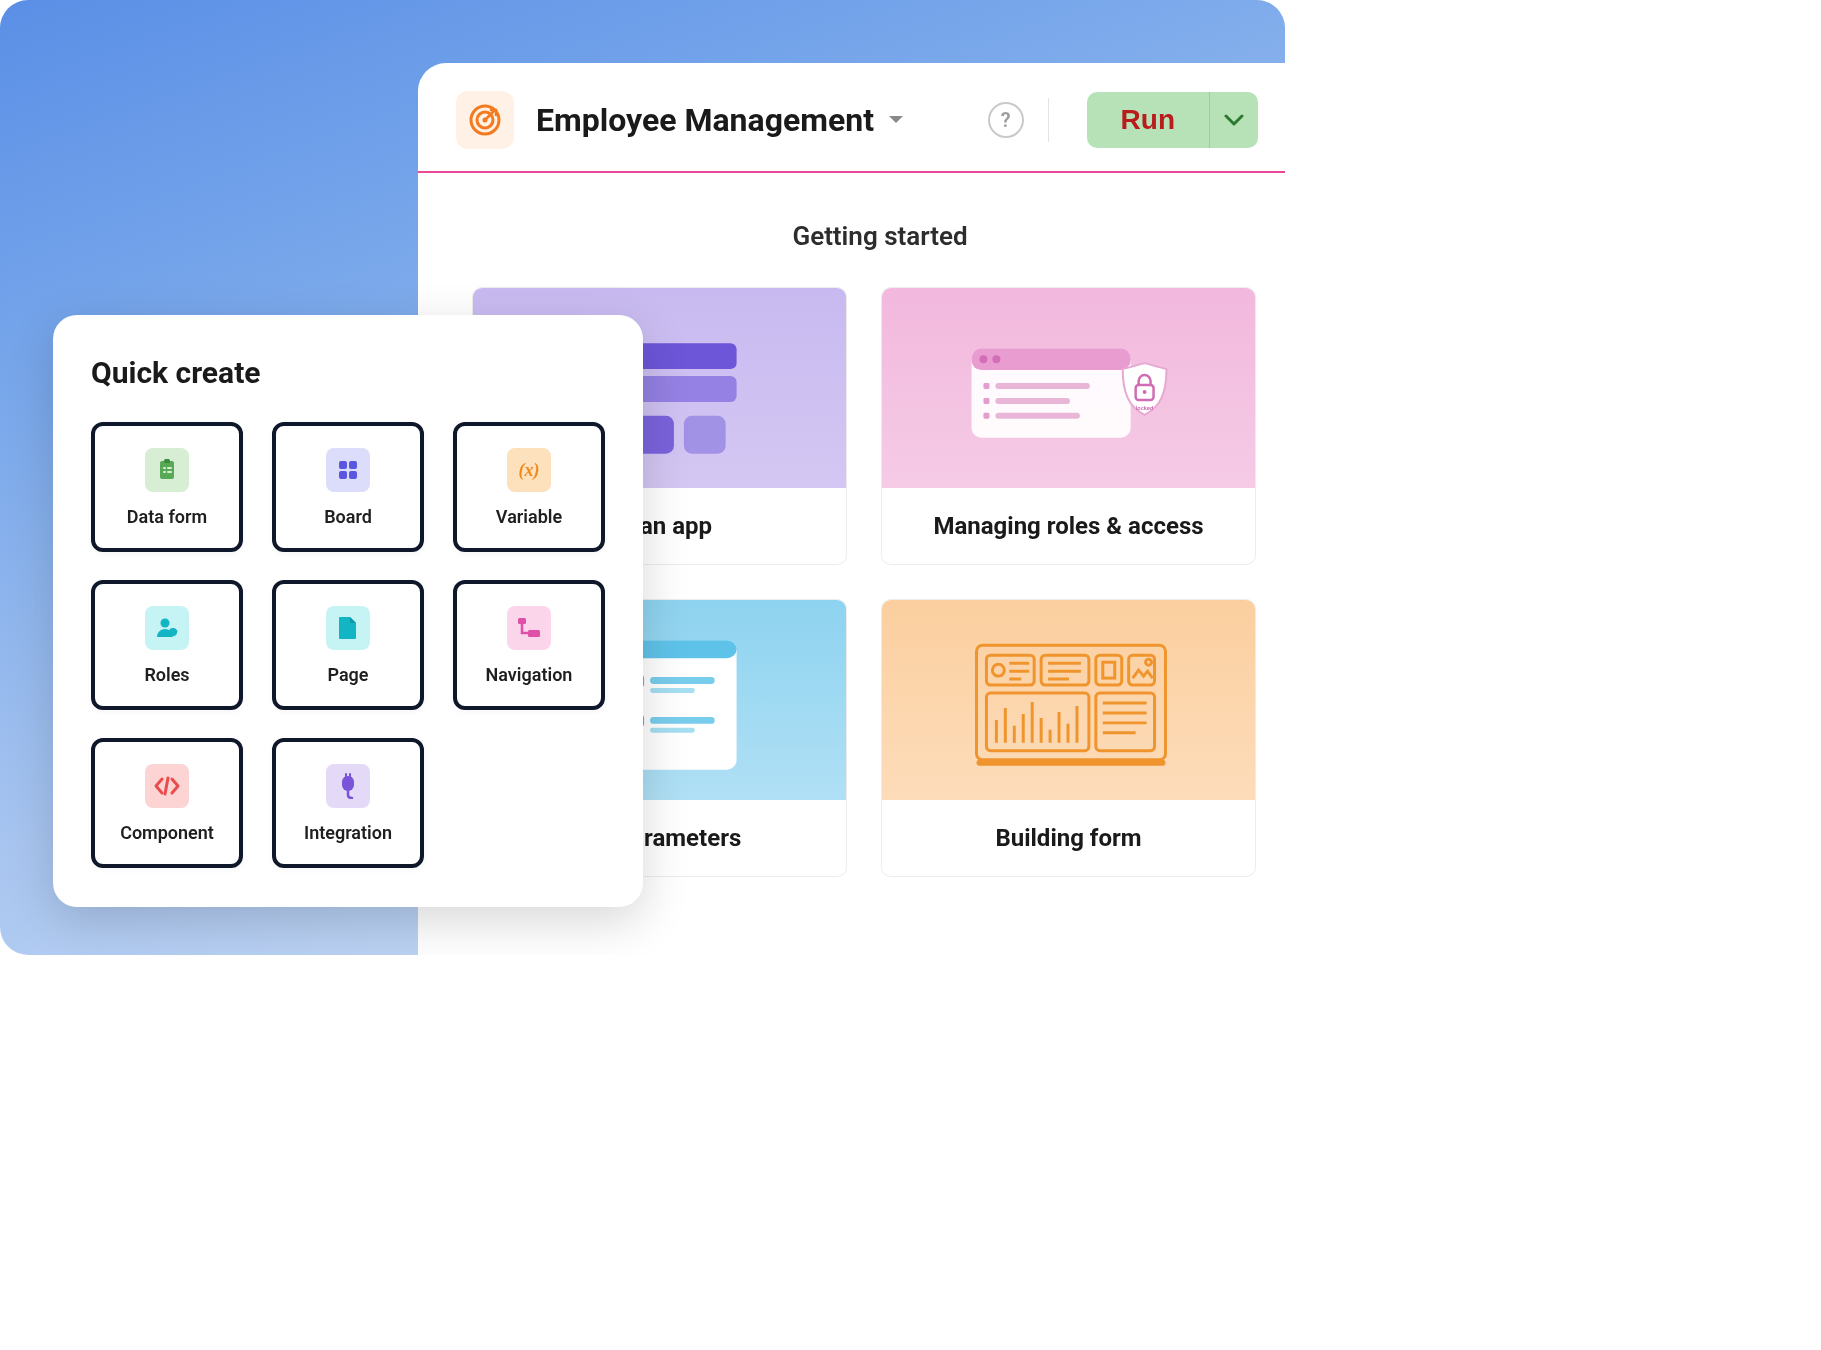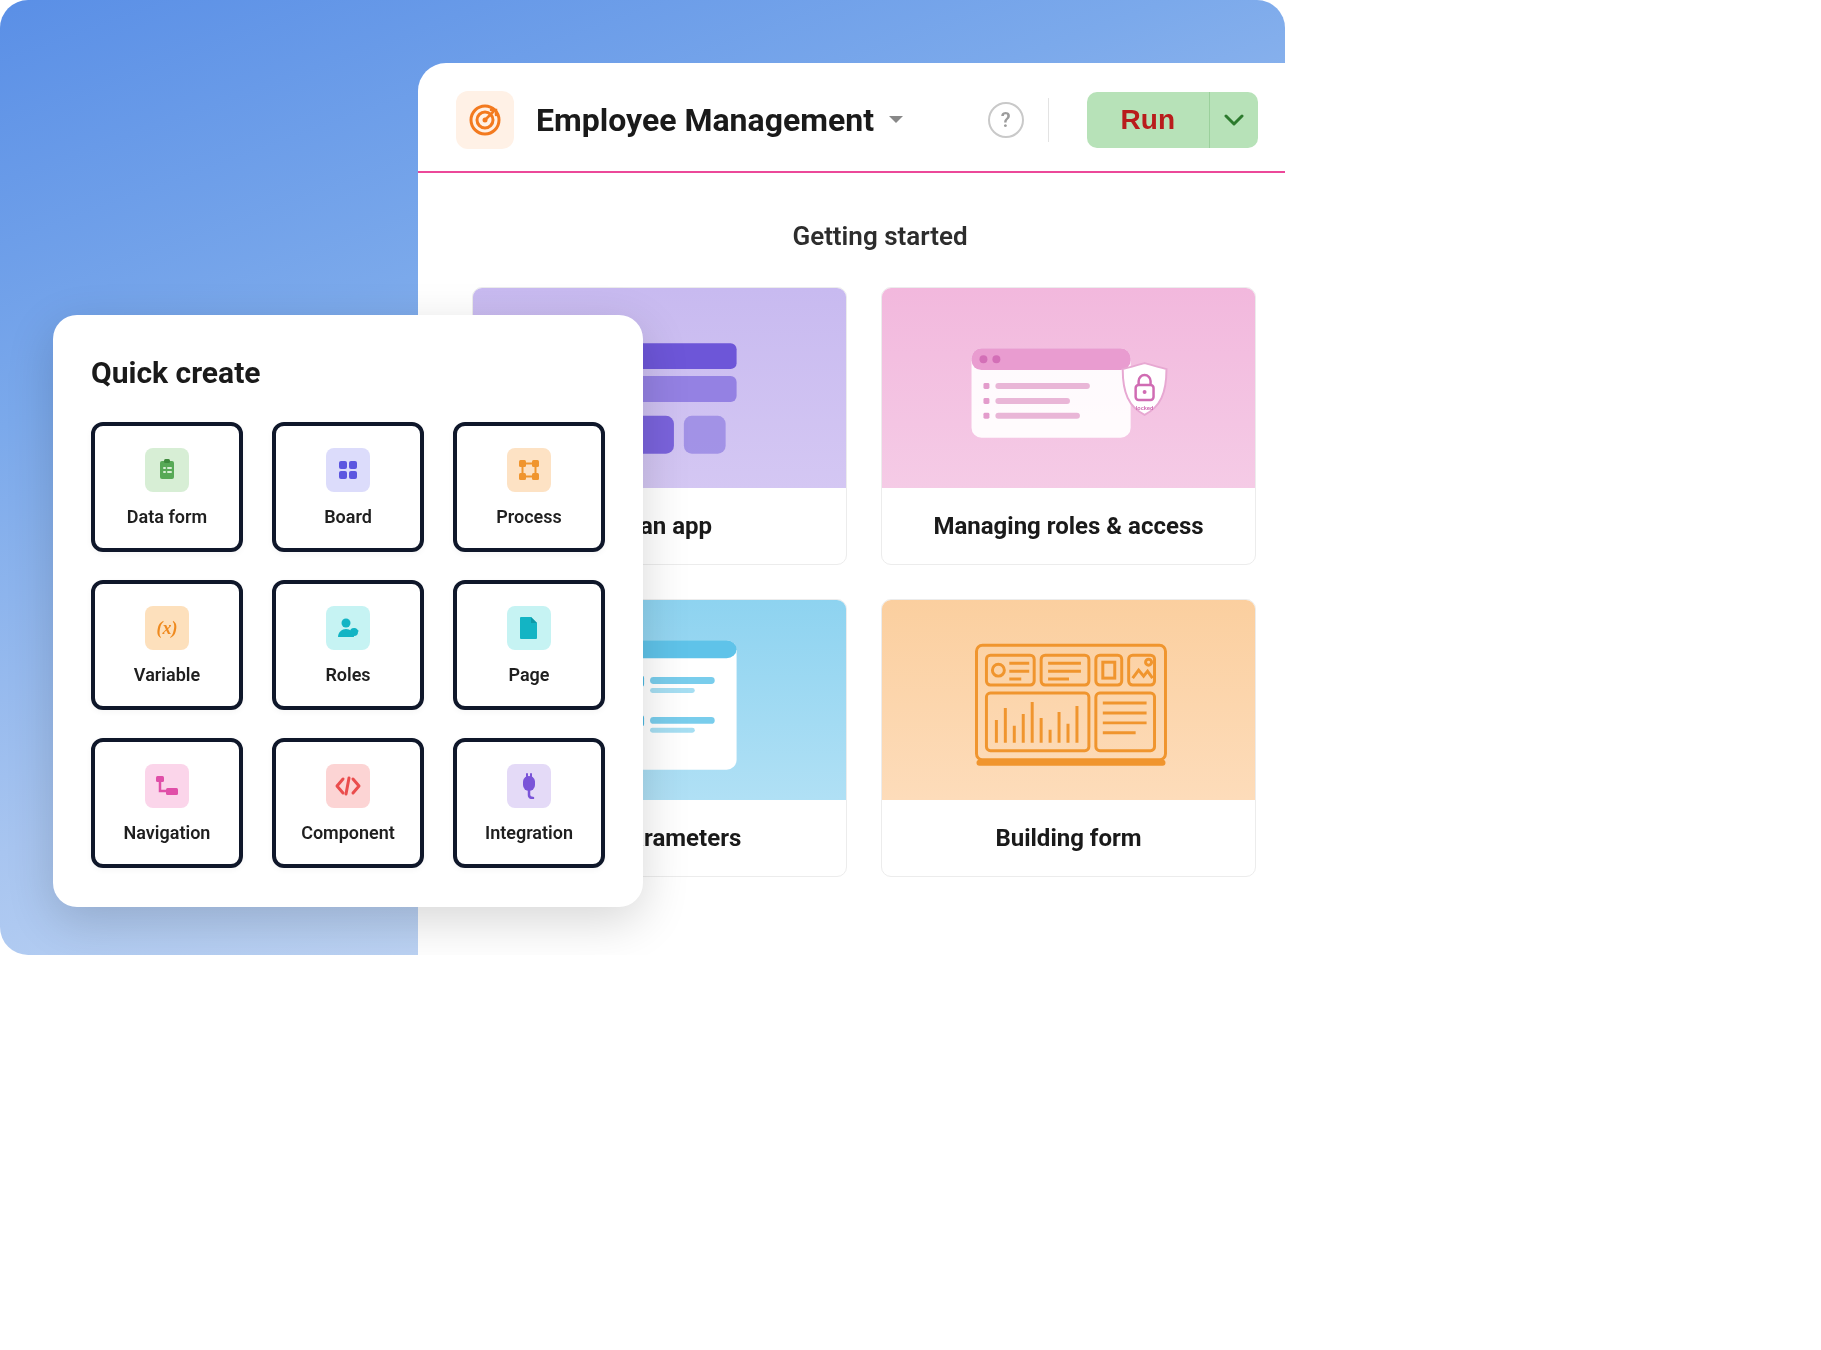--- a/index.html
+++ b/index.html
@@ -393,32 +393,20 @@
         <svg width="24" height="24" viewBox="0 0 24 24">
           <rect x="3" y="3" width="8" height="8" rx="2" fill="#5b56e0"></rect>
           <rect x="13" y="3" width="8" height="8" rx="2" fill="#5b56e0"></rect>
           <rect x="3" y="13" width="8" height="8" rx="2" fill="#5b56e0"></rect>
           <rect x="13" y="13" width="8" height="8" rx="2" fill="#5b56e0"></rect>
         </svg>
       </div>
       <div class="qc-label">Board</div>
     </div>
 
-    <div class="qc-item">
-      <div class="qc-icon tile-orange">
-        <svg width="26" height="26" viewBox="0 0 26 26">
-          <rect x="3" y="3" width="7" height="7" rx="1.5" fill="#f0952e"></rect>
-          <rect x="16" y="3" width="7" height="7" rx="1.5" fill="#f0952e"></rect>
-          <rect x="3" y="16" width="7" height="7" rx="1.5" fill="#f0952e"></rect>
-          <rect x="16" y="16" width="7" height="7" rx="1.5" fill="#f0952e"></rect>
-          <path d="M10 6.5 H16 M6.5 10 V16 M19.5 10 V16 M10 19.5 H16" stroke="#f0952e" stroke-width="2"></path>
-        </svg>
-      </div>
-      <div class="qc-label">Process</div>
-    </div>
 
     <div class="qc-item">
       <div class="qc-icon tile-amber">
         <svg width="28" height="24" viewBox="0 0 28 24">
           <text x="14" y="18" text-anchor="middle" font-size="18" font-weight="800" font-style="italic" fill="#ef8a1f" font-family="Georgia,serif">(x)</text>
         </svg>
       </div>
       <div class="qc-label">Variable</div>
     </div>
 

